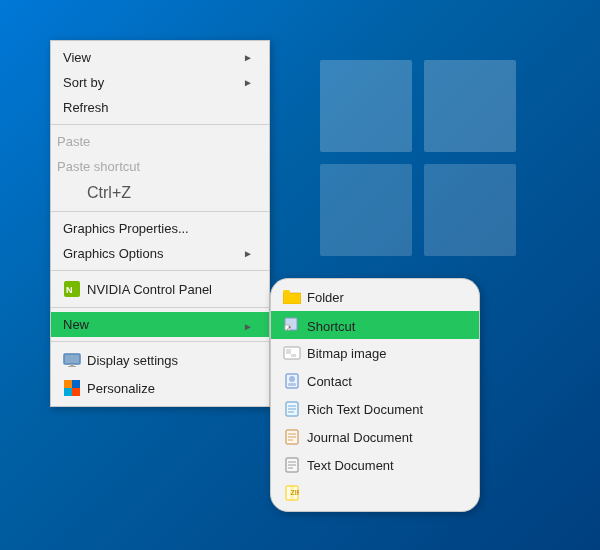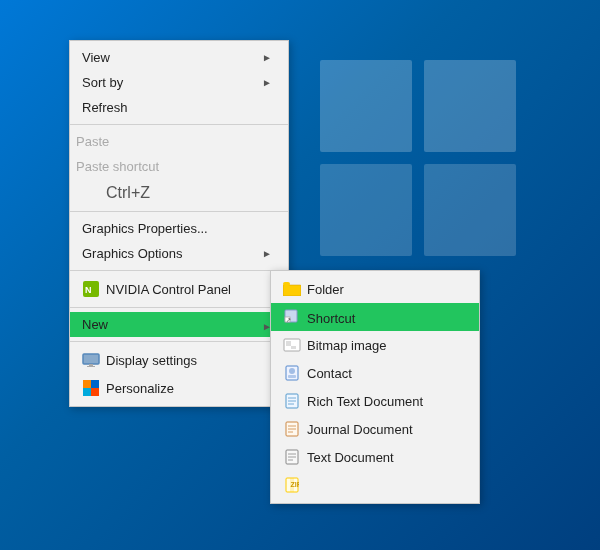--- a/index.html
+++ b/index.html
@@ -91,28 +91,28 @@
       display: inline-flex;
       align-items: center;
       justify-content: center;
       flex-shrink: 0;
     }
 
     
     #main-menu {
       top: 40px;
       left: 50px;
-      margin-left: 19px;
     }
 
     
     #new-submenu {
-      top: 270px;
+      top: 278px;
       left: 270px;
       min-width: 210px;
+      border-radius: 18px;
     }
   </style>
 </head>
 <body>
 
 <div class="desktop">
 
   <div class="win-logo">
     <div class="win-pane tl"></div>
     <div class="win-pane tr"></div>

